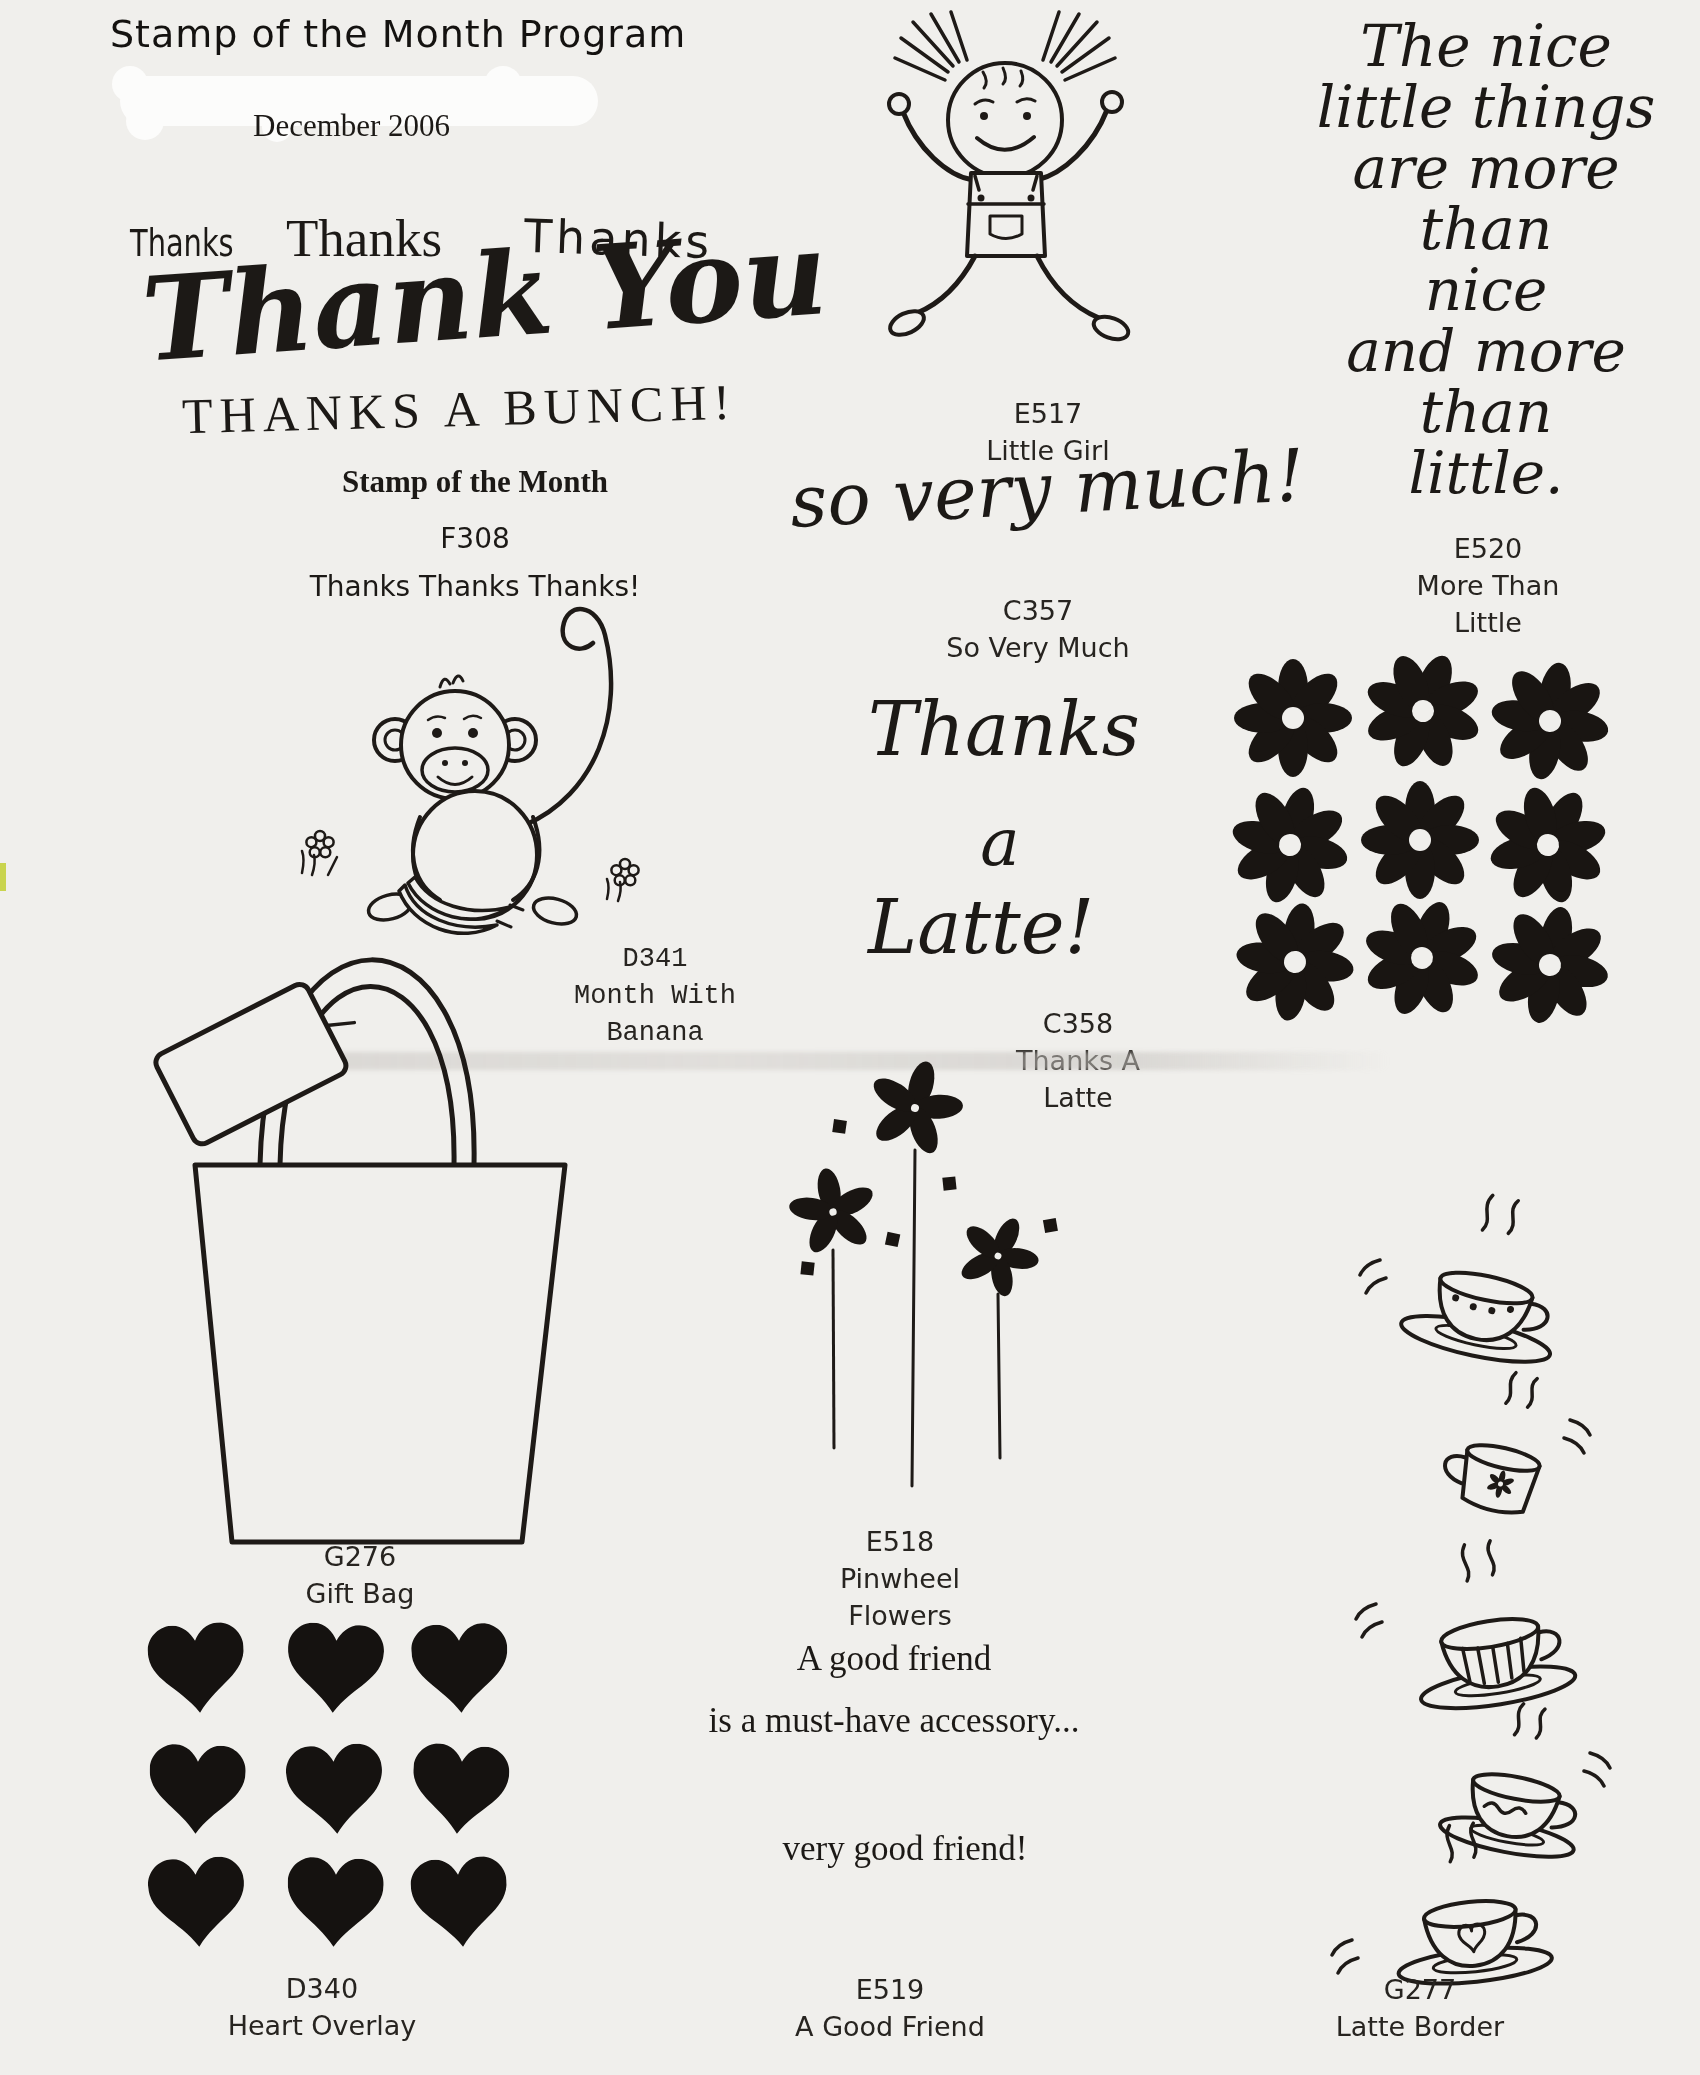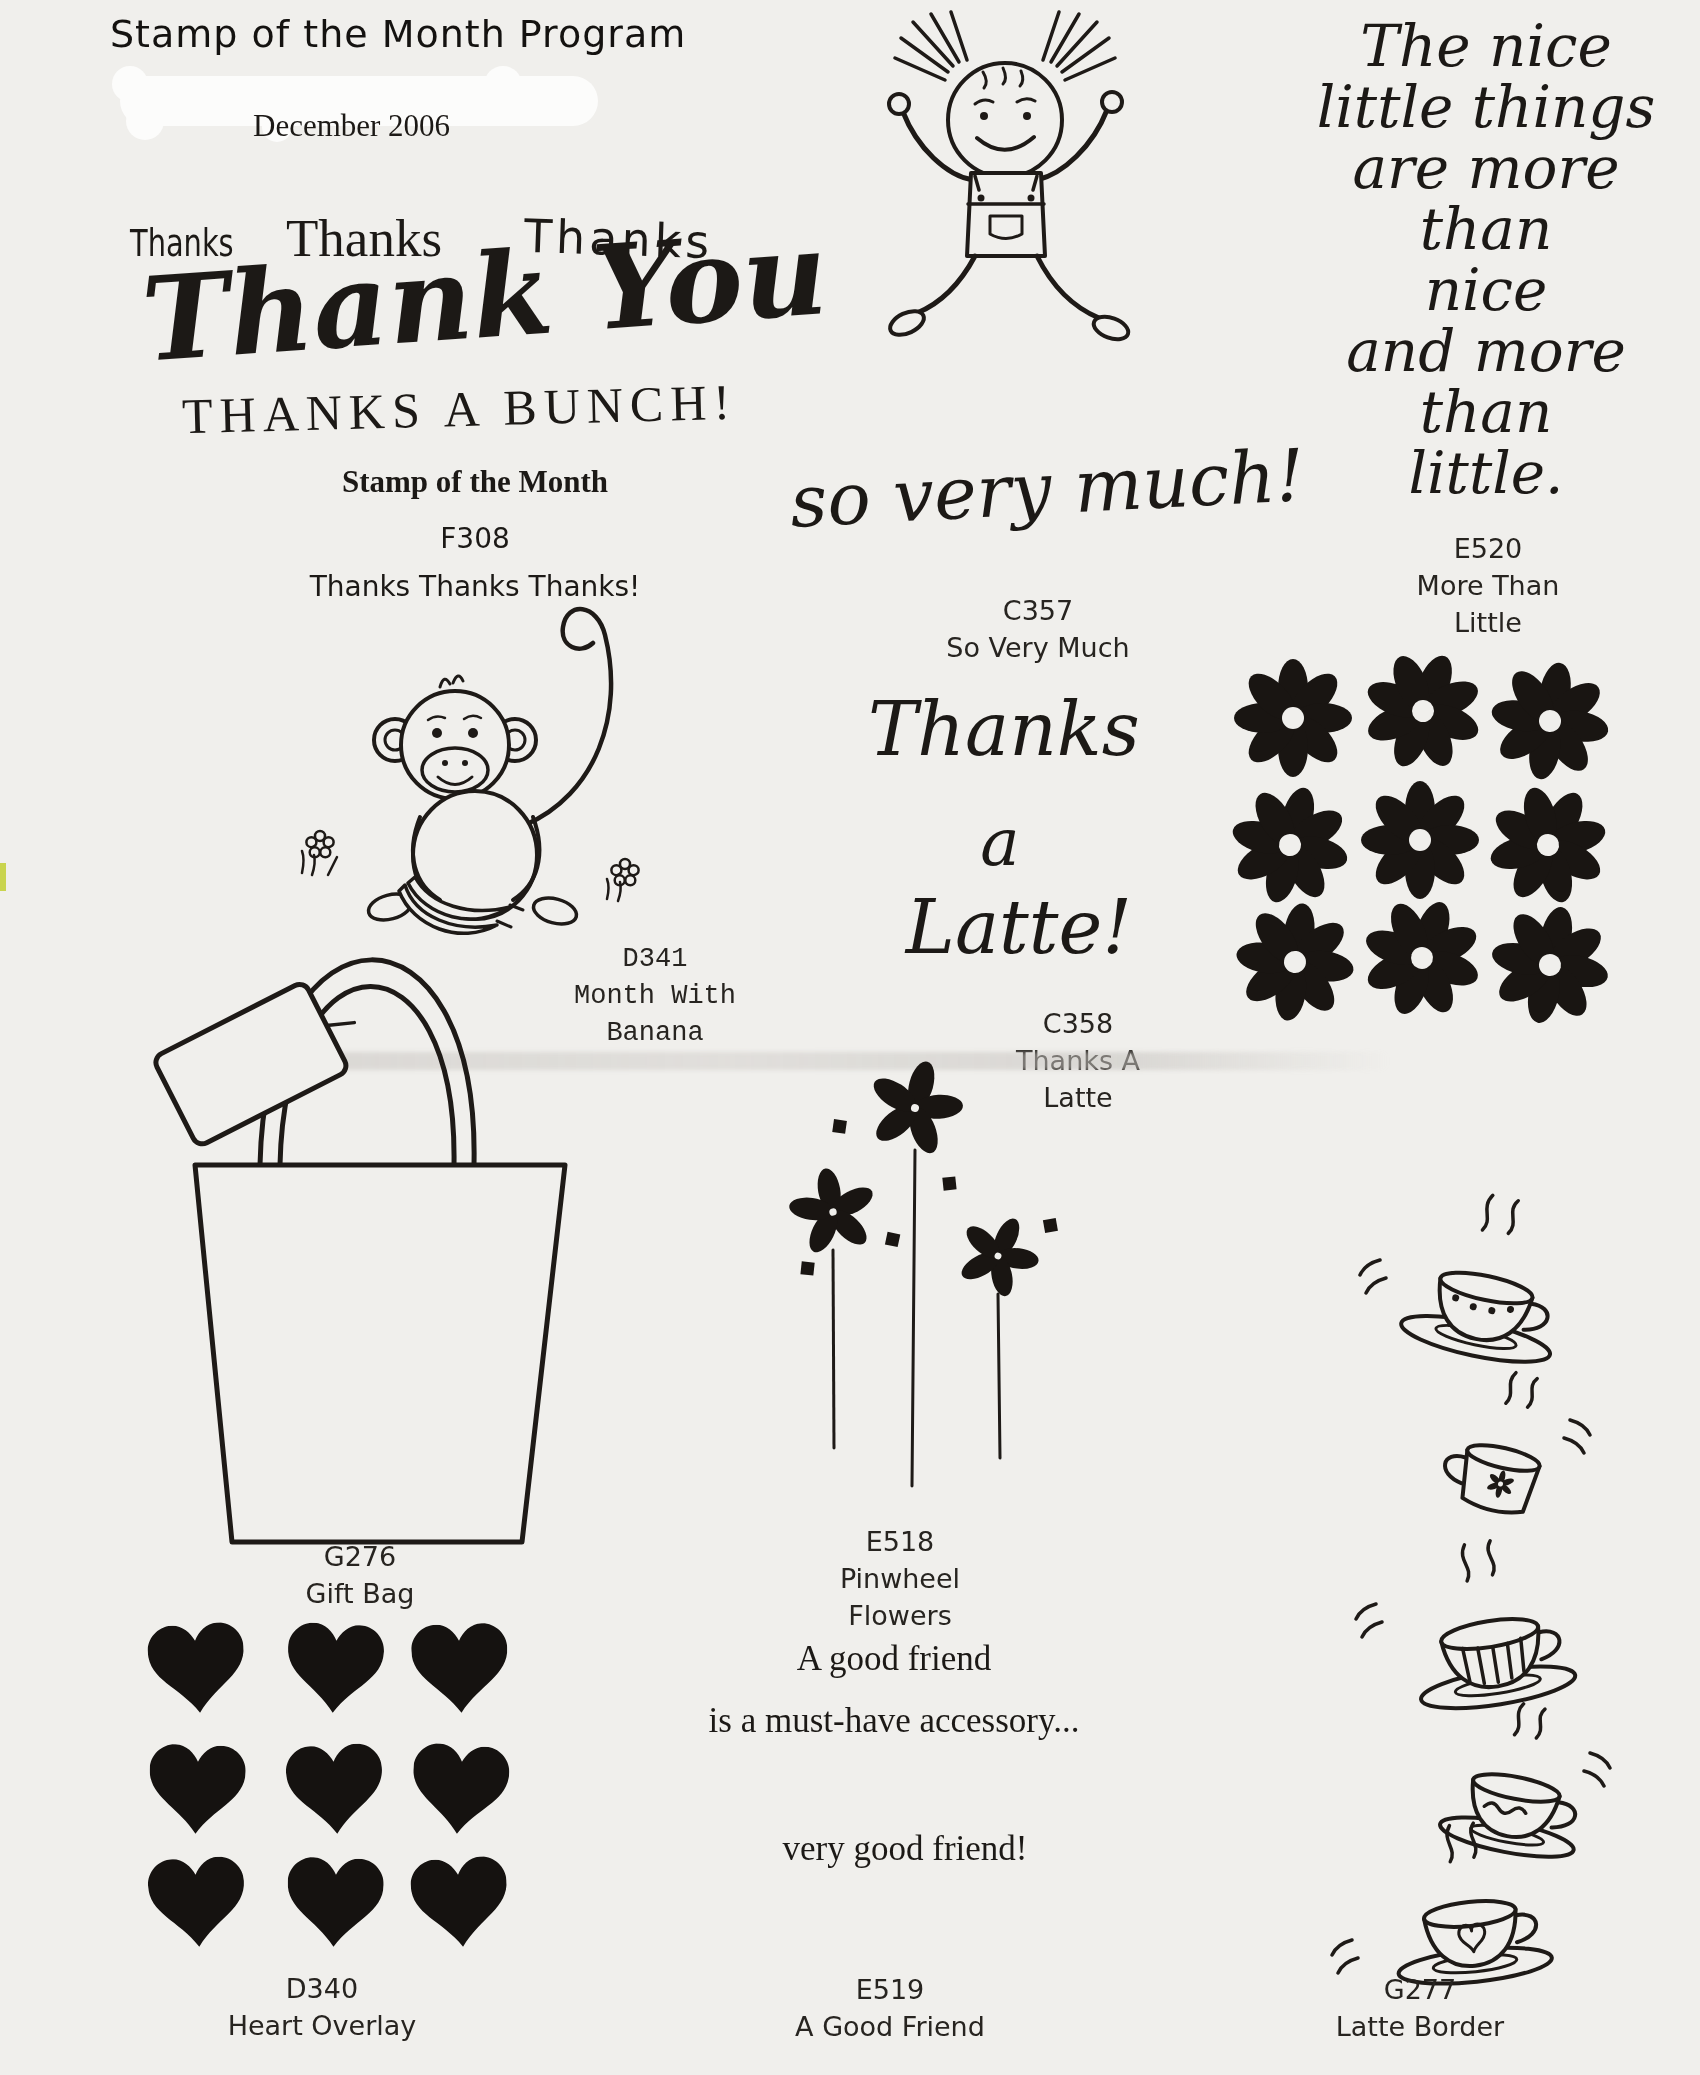--- a/index.html
+++ b/index.html
@@ -87,20 +87,24 @@
       <path d="M182,248 C198,280 220,300 244,310"></path>
     </g>
     <g transform="translate(52,315) rotate(-25)">
         <ellipse class="ink pf" stroke-width="4" rx="18" ry="10"></ellipse>
       </g>
     <g transform="translate(256,320) rotate(20)">
         <ellipse class="ink pf" stroke-width="4" rx="18" ry="10"></ellipse>
       </g>
   </svg>
 
+  <div class="label" style="left:948px;top:395px;width:200px;">
+    <div>E517</div>
+    <div>Little Girl</div>
+  </div>
 
   <div class="abs script" style="left:788px;top:460px;font-size:72px;transform:rotate(-3deg);transform-origin:left top;">so very much!</div>
   <div class="label" style="left:938px;top:592px;width:200px;">
     <div>C357</div>
     <div>So Very Much</div>
   </div>
 
   <div class="abs script" style="left:1290px;top:16px;width:392px;text-align:center;font-size:58px;line-height:61px;">
     <div>The nice</div>
     <div>little things</div>
@@ -109,21 +113,21 @@
     <div>and more than</div>
     <div>little.</div>
   </div>
   <div class="label" style="left:1388px;top:530px;width:200px;">
     <div>E520</div>
     <div>More Than Little</div>
   </div>
 
   <div class="abs script" style="left:868px;top:686px;width:264px;text-align:center;font-size:74px;">Thanks</div>
   <div class="abs script" style="left:868px;top:804px;width:264px;text-align:center;font-size:66px;">a</div>
-  <div class="abs script" style="left:868px;top:884px;width:264px;text-align:right;font-size:74px;">Latte!</div>
+  <div class="abs script" style="left:868px;top:884px;width:264px;text-align:left;font-size:74px;">Latte!</div>
   <div class="label" style="left:978px;top:1005px;width:200px;">
     <div>C358</div>
     <div>Thanks A Latte</div>
   </div>
 
   <svg class="illus" style="left:1228px;top:648px" width="400" height="390" viewBox="0 0 400 390">
     <defs>
       <g id="daisy8">
         <g fill="#191512">
           <ellipse cy="-30" rx="15" ry="29"></ellipse>

